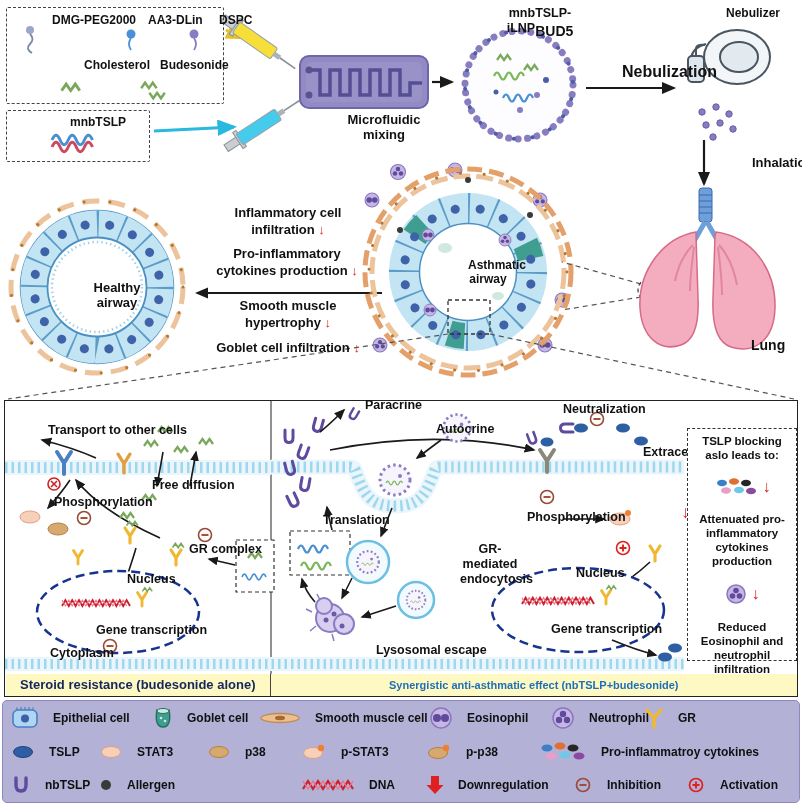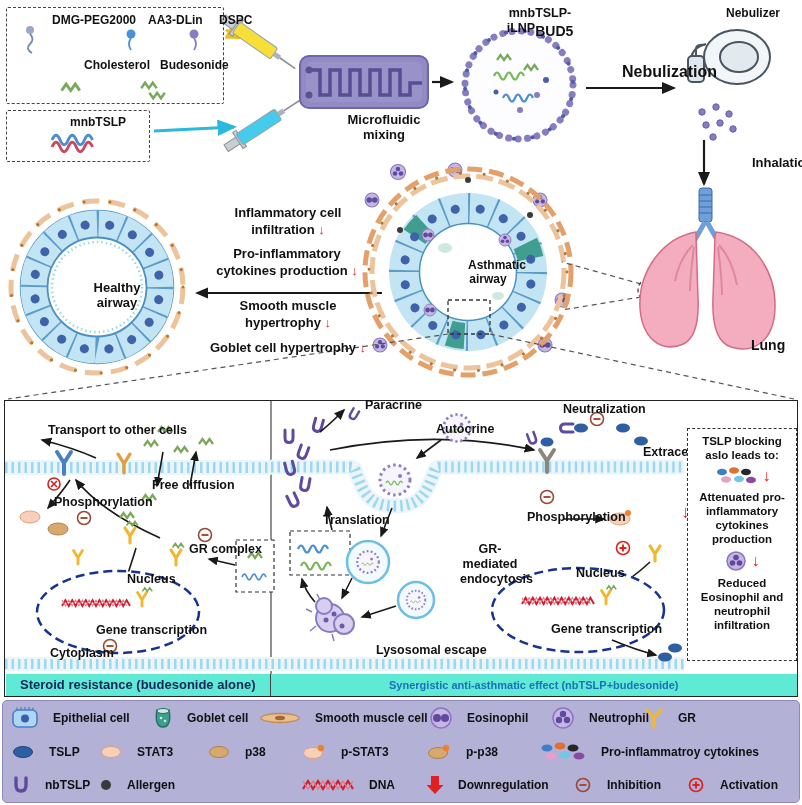--- a/index.html
+++ b/index.html
@@ -8,24 +8,24 @@
   .art { position: absolute; left: 0; top: 0; }
   .lb { position: absolute; font-size: 12.5px; font-weight: bold; color: #111; line-height: 1.18; white-space: nowrap; padding-left: 40px; }
   .lb.c { text-align: center; white-space: normal; }
   .lb.n { font-weight: 600; font-size: 12px; }
   .rda { color: #e02020; font-weight: bold; }
   .dashbox { position: absolute; border: 1.6px dashed #444; border-radius: 2px; background: transparent; }
   .pbox { position: absolute; left: 4px; top: 400px; width: 794px; height: 297px; border: 1.8px solid #222; background: transparent; }
   .effect { position: absolute; text-align: center; font-size: 13px; font-weight: bold; color: #111; line-height: 1.28; }
   .sidebox { position: absolute; left: 687px; top: 428px; width: 110px; height: 233px; border: 1.6px dashed #333;
              background: #fff; display: flex; flex-direction: column; align-items: center; padding: 5px 3px;
-             gap: 4px; font-size: 11.5px; font-weight: bold; text-align: center; line-height: 1.22; color: #111; }
+             gap: 15px; font-size: 11.5px; font-weight: bold; text-align: center; line-height: 1.22; color: #111; }
   .sb-icons { display: flex; align-items: center; gap: 5px; }
   .sb-icons .rda { font-size: 16px; }
-  .banner { position: absolute; left: 5.5px; top: 674px; width: 791px; height: 21.5px; background: #5eead4; display: flex; align-items: stretch; }
+  .banner { position: absolute; left: 5.5px; top: 674px; width: 791px; height: 21.5px; background: #fef9c3; display: flex; align-items: stretch; }
   .banner .bl { width: 265.5px; border-right: 1.3px solid #444; display: flex; align-items: center; justify-content: center;
                 font-size: 13px; font-weight: bold; color: #16255c; }
   .banner .br { flex: 1; display: flex; align-items: center; justify-content: center; font-size: 11px; font-weight: bold; color: #1d6fba; }
   .legend { position: absolute; left: 2px; top: 700px; width: 798px; height: 103px; background: #b4b1d6;
             border: 1.6px solid #8d89bd; border-radius: 5px; }
   .li { position: absolute; display: flex; align-items: center; gap: 14px; height: 26px; }
   .ll { font-size: 12px; font-weight: 600; color: #101010; white-space: nowrap; }
 </style>
 </head>
 <body>
@@ -339,21 +339,21 @@
 <div class="lb c" style="left:582px;top:63px;width:100px;font-size:16px">Nebulization</div>
 <div class="lb" style="left:712px;top:155px;font-size:13px">Inhalation</div>
 
 <div class="lb n c" style="left:52px;top:280px;width:90px;font-size:13px">Healthy airway</div>
 <div class="lb n c" style="left:428px;top:258px;width:80px">Asthmatic airway</div>
 <div class="lb" style="left:711px;top:337px;font-size:14px">Lung</div>
 
 <div class="effect" style="left:212px;top:205px;width:152px"><span>Inflammatory cell infiltration</span> <span class="rda">↓</span></div>
 <div class="effect" style="left:208px;top:246px;width:158px"><span>Pro-inflammatory cytokines production</span> <span class="rda">↓</span></div>
 <div class="effect" style="left:224px;top:298px;width:128px"><span>Smooth muscle hypertrophy</span> <span class="rda">↓</span></div>
-<div class="effect" style="left:188px;top:340px;width:200px"><span>Goblet cell hypertrophy</span> <span class="rda">↓</span></div>
+<div class="effect" style="left:188px;top:340px;width:200px"><span>Goblet cell infiltration</span> <span class="rda">↓</span></div>
 
 <div class="pbox"></div>
 
 <div class="lb" style="left:8px;top:423px">Transport to other cells</div>
 <div class="lb" style="left:14px;top:495px">Phosphorylation</div>
 <div class="lb" style="left:112px;top:478px">Free diffusion</div>
 <div class="lb" style="left:149px;top:542px">GR complex</div>
 <div class="lb" style="left:87px;top:572px">Nucleus</div>
 <div class="lb" style="left:56px;top:623px">Gene transcription</div>
 <div class="lb" style="left:10px;top:646px">Cytoplasm</div>

